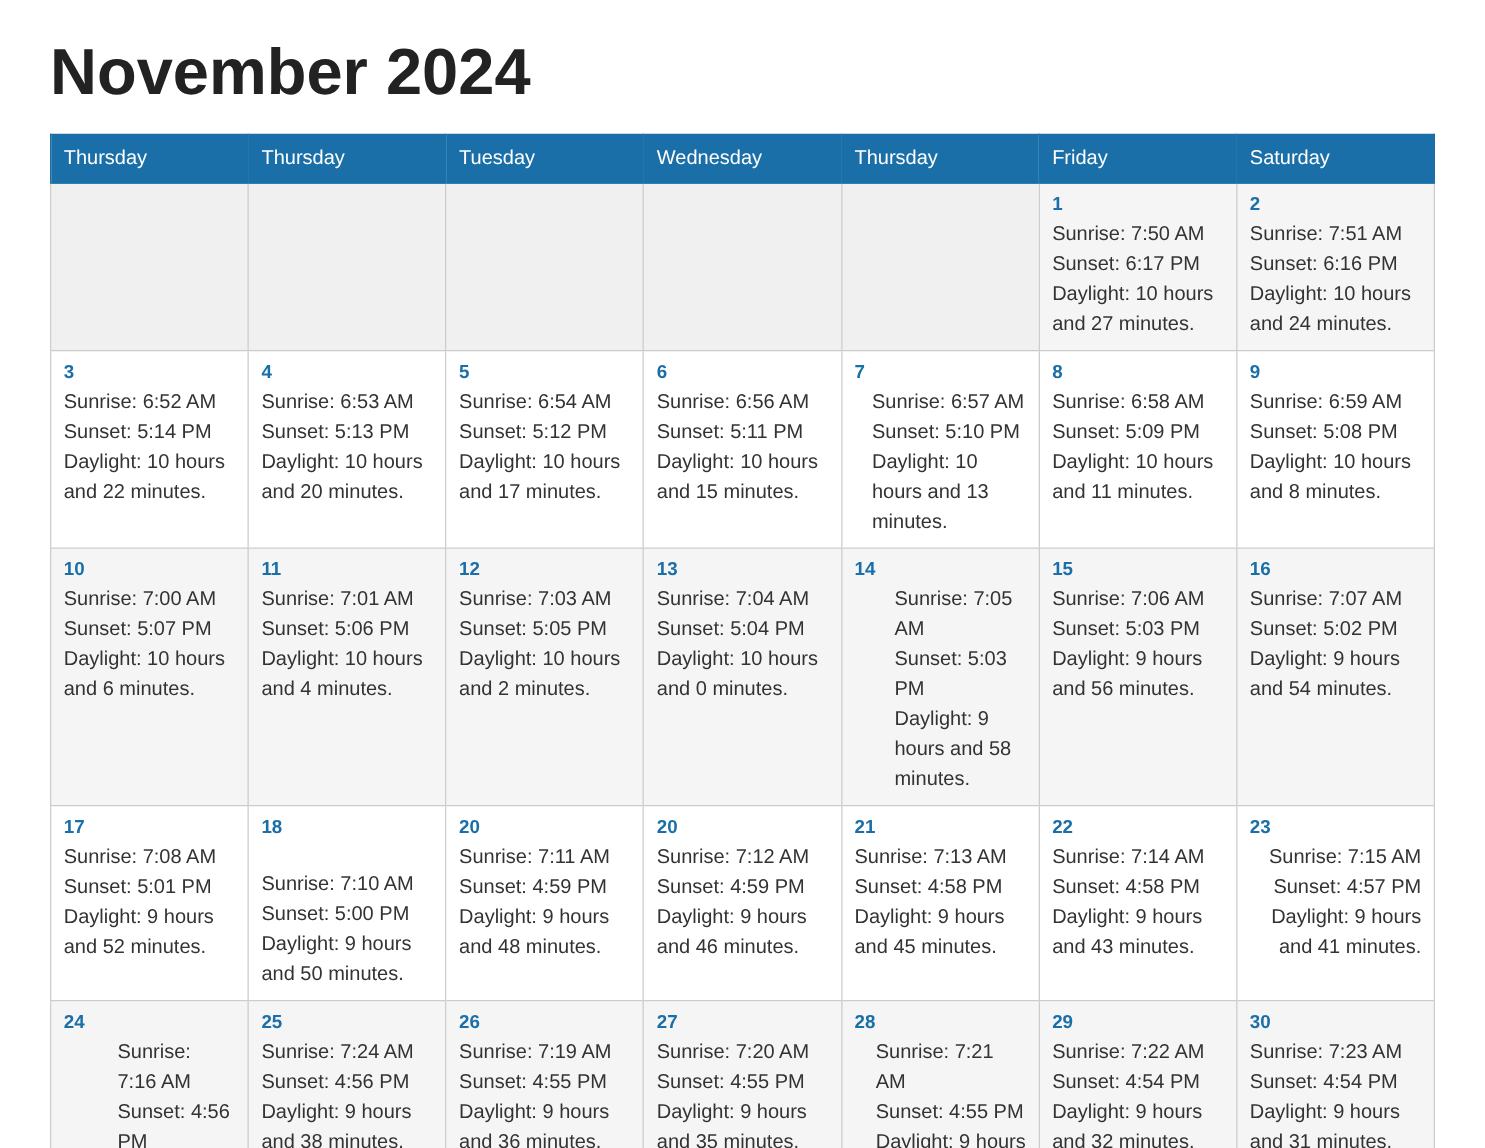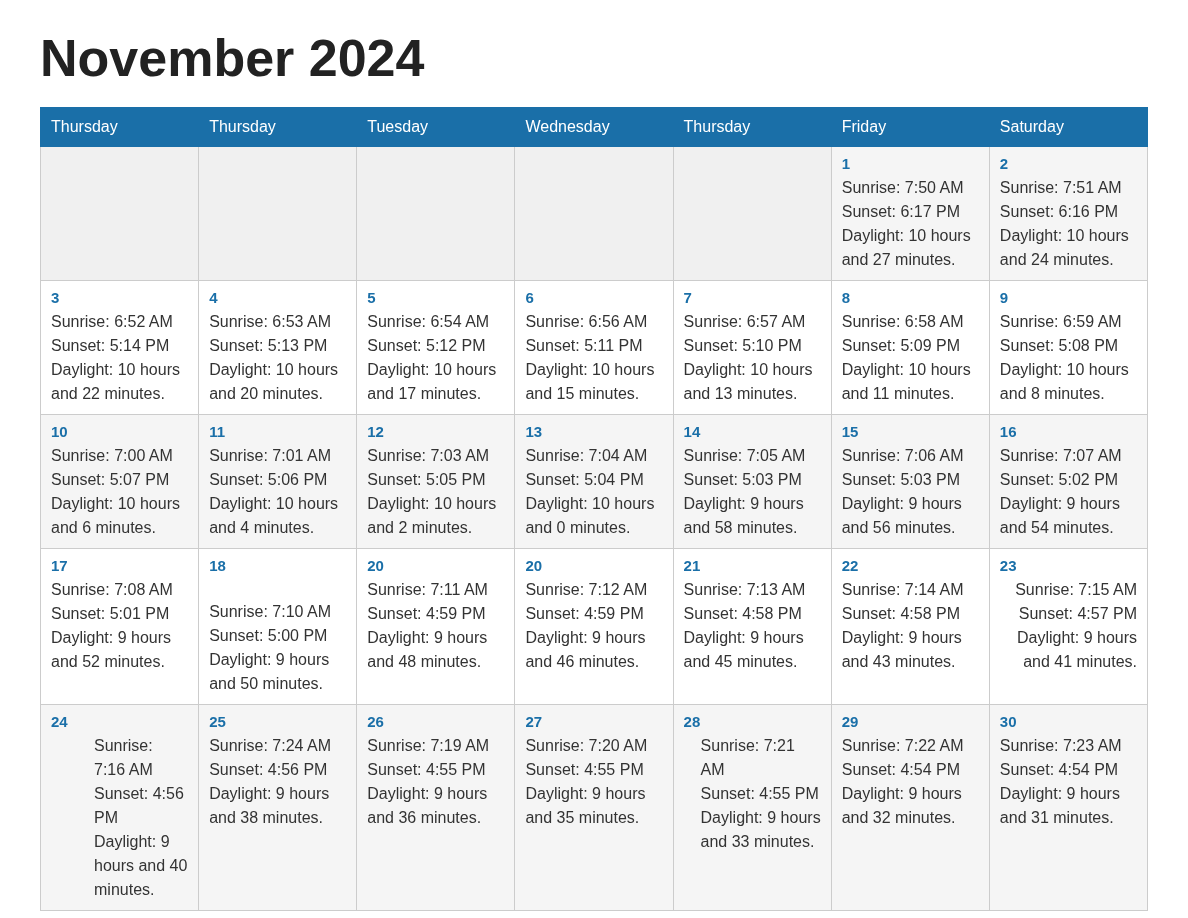--- a/index.html
+++ b/index.html
@@ -158,21 +158,21 @@
 Daylight: 10 hours and 17 minutes.</div>
         </td>
         <td>
           <span class="day-number">6</span>
           <div class="day-info" style="white-space: pre-line;">Sunrise: 6:56 AM
 Sunset: 5:11 PM
 Daylight: 10 hours and 15 minutes.</div>
         </td>
         <td>
           <span class="day-number">7</span>
-          <div class="day-info" style="white-space: pre-line;">Sunrise: 6:57 AM
+          <div class="day-info" style="white-space: pre-line; margin-left: 14px;">Sunrise: 6:57 AM
 Sunset: 5:10 PM
 Daylight: 10 hours and 13 minutes.</div>
         </td>
         <td>
           <span class="day-number">8</span>
           <div class="day-info" style="white-space: pre-line;">Sunrise: 6:58 AM
 Sunset: 5:09 PM
 Daylight: 10 hours and 11 minutes.</div>
         </td>
         <td>
@@ -202,21 +202,21 @@
 Daylight: 10 hours and 2 minutes.</div>
         </td>
         <td>
           <span class="day-number">13</span>
           <div class="day-info" style="white-space: pre-line;">Sunrise: 7:04 AM
 Sunset: 5:04 PM
 Daylight: 10 hours and 0 minutes.</div>
         </td>
         <td>
           <span class="day-number">14</span>
-          <div class="day-info" style="white-space: pre-line;">Sunrise: 7:05 AM
+          <div class="day-info" style="white-space: pre-line; margin-left: 32px;">Sunrise: 7:05 AM
 Sunset: 5:03 PM
 Daylight: 9 hours and 58 minutes.</div>
         </td>
         <td>
           <span class="day-number">15</span>
           <div class="day-info" style="white-space: pre-line;">Sunrise: 7:06 AM
 Sunset: 5:03 PM
 Daylight: 9 hours and 56 minutes.</div>
         </td>
         <td>

